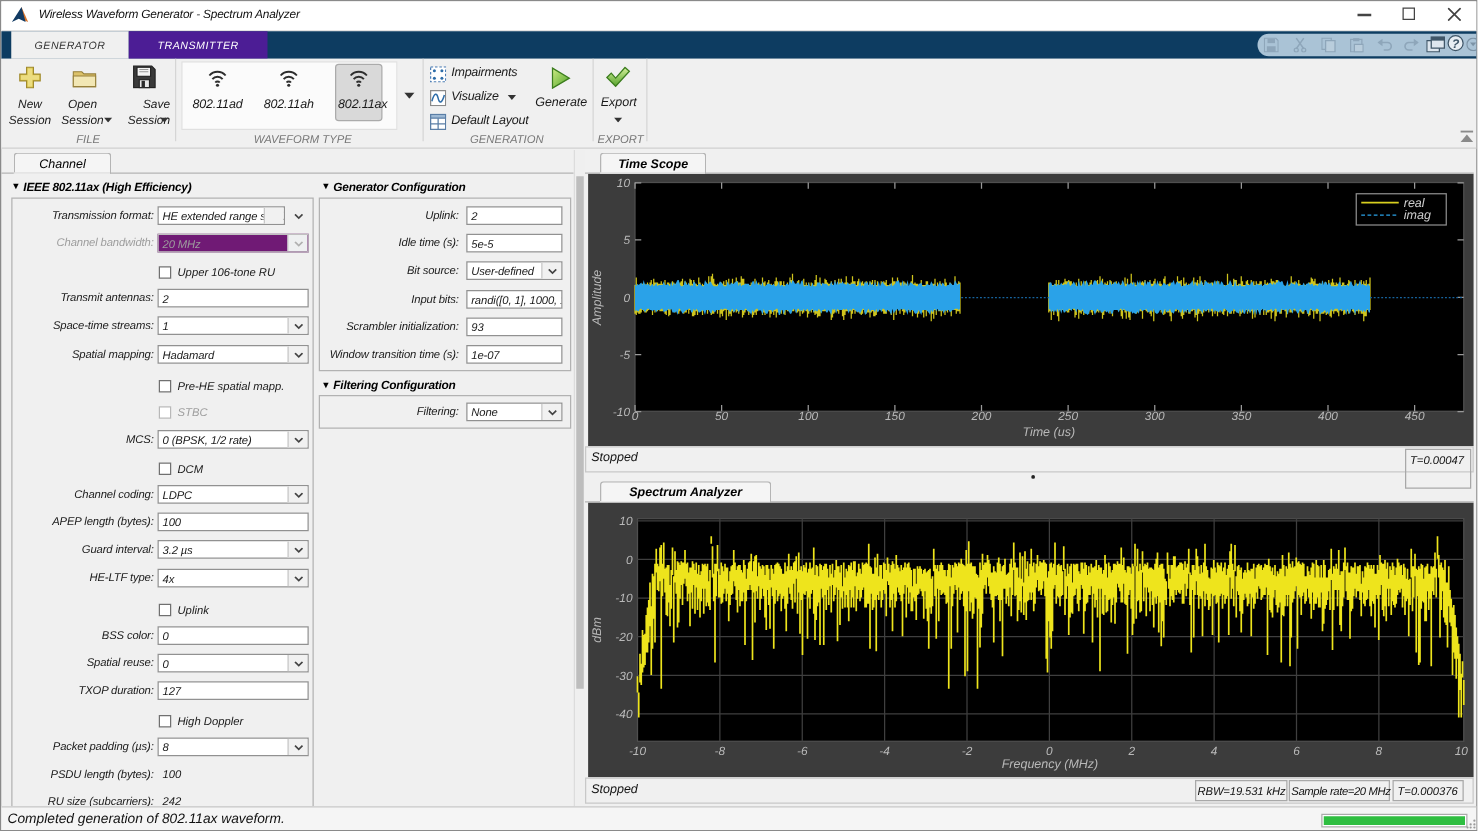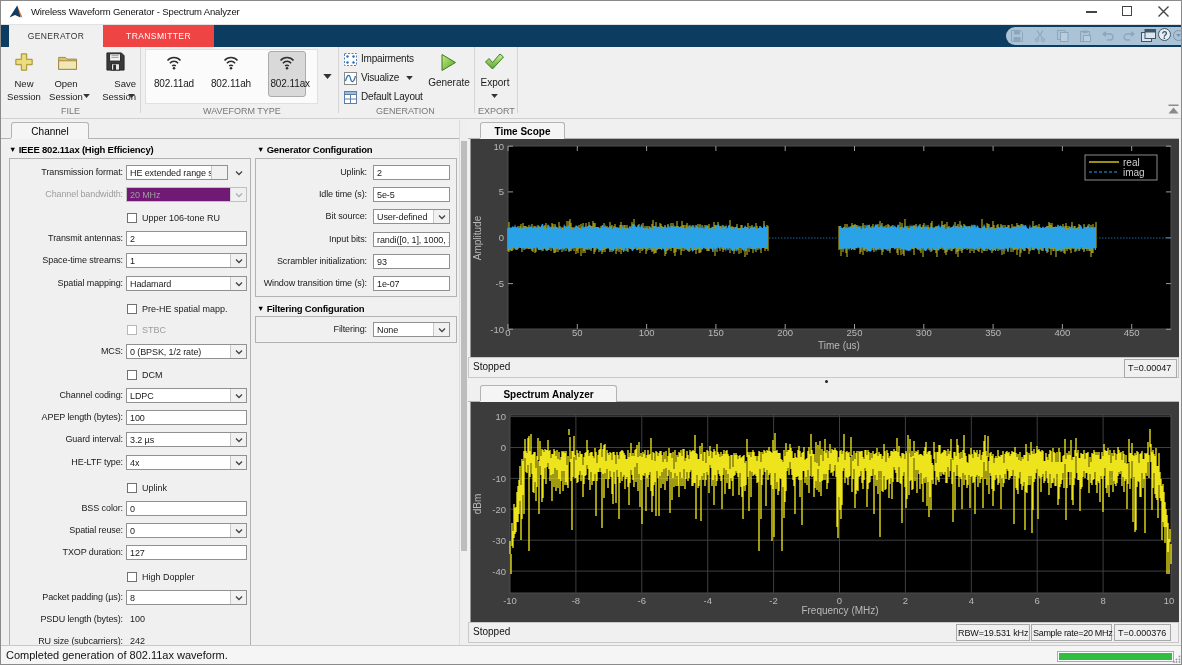--- a/index.html
+++ b/index.html
@@ -1,16 +1,16 @@
 <!DOCTYPE html>
 <html><head><meta charset="utf-8"><style>
 * { margin:0; padding:0; box-sizing:border-box; }
 body { font-family:"Liberation Sans", sans-serif; }
 #app { position:relative; width:1182px; height:665px; background:#f0f0f0; overflow:hidden;
-       border:1px solid #8a8a8a; }
+       border:1px solid #8a8a8a;font-style:italic; }
 .inp { position:absolute; background:#fff; border:1px solid #919191; font-size:9px;
         color:#1a1a1a; padding:2px 0 0 3px; white-space:nowrap; overflow:hidden; letter-spacing:-0.1px; }
 .inp.dis { background:#701a75; color:#9d9d9d; border-color:#c0c0c0; }
 .dbtn { position:absolute; right:0; top:0; bottom:0; width:16px; background:#f1f1f1;
          border-left:1px solid #c8c8c8; }
 .dbtn.dis2 { background:#eef0f1; border-left-color:#d5d5d5; }
 .seclbl { position:absolute; top:105px; font-size:9px; color:#777; }
 .hdr { position:absolute; font-size:9.5px; letter-spacing:-0.2px; font-weight:bold; color:#000; white-space:nowrap; }
 .vtab { position:absolute; background:#f5f5f5; border:1px solid #b4b4b4; border-bottom:none;
          border-radius:3px 3px 0 0; font-size:10px; color:#000; text-align:center; }
@@ -26,21 +26,21 @@
   <div style="position:absolute;left:1085px;top:10px;width:11px;height:1.5px;background:#444"></div>
   <div style="position:absolute;left:1121px;top:5px;width:10px;height:10px;border:1.5px solid #444"></div>
   <svg style="position:absolute;left:1157px;top:5px" width="11" height="11" viewBox="0 0 11 11">
     <path d="M0.5 0.5 L10.5 10.5 M10.5 0.5 L0.5 10.5" stroke="#444" stroke-width="1.4"></path>
       </svg>
 </div>
 
 <div style="position:absolute;left:0;top:24px;width:1182px;height:22px;background:#0d3c61"></div>
 <div style="position:absolute;left:8px;top:24px;width:94px;height:22px;background:#f0f0f0;
      font-size:8.5px;color:#333;text-align:center;line-height:23px;letter-spacing:0.4px">GENERATOR</div>
-<div style="position:absolute;left:102px;top:24px;width:111px;height:22px;background:#ef4444;
+<div style="position:absolute;left:102px;top:24px;width:111px;height:22px;background:#4c1d95;
      font-size:8.5px;color:#fff;text-align:center;line-height:23px;letter-spacing:0.4px">TRANSMITTER</div>
 <div style="position:absolute;left:1005px;top:26px;width:177px;height:18px;background:#aac3d6;border-radius:9px 0 0 9px"></div>
 <svg style="position:absolute;left:1010px;top:29px" width="12" height="12" viewBox="0 0 12 12">
       <path d="M0.5 0.5 h9 l2 2 v9 h-11 z" fill="none" stroke="#8ea6ba"></path>
       <rect x="3" y="1" width="6" height="3.5" fill="#8ea6ba"></rect>
       <rect x="2.5" y="7" width="7" height="4.5" fill="#8ea6ba"></rect>
     </svg>
     <svg style="position:absolute;left:1033px;top:29px" width="12" height="12" viewBox="0 0 12 12">
       <path d="M3 0.5 L9 9 M9 0.5 L3 9" stroke="#8ea6ba" stroke-width="1.2" fill="none"></path>
       <circle cx="3" cy="10" r="1.6" fill="none" stroke="#8ea6ba"></circle>
@@ -361,21 +361,21 @@
       <path d="M40 88 L41 90 L42 88 L43 89 L44 88 L45 87 L46 89 L47 85 L48 89 L49 88 L50 89 L51 88 L52 90 L53 89 L54 88 L55 90 L56 89 L57 87 L58 90 L59 89 L60 89 L61 89 L62 89 L63 86 L64 89 L65 89 L66 88 L67 89 L68 90 L69 86 L70 90 L71 87 L72 89 L73 87 L74 85 L75 85 L76 89 L77 90 L78 90 L79 89 L80 85 L81 88 L82 89 L83 87 L84 90 L85 89 L86 90 L87 86 L88 87 L89 90 L90 90 L91 88 L92 88 L93 89 L94 90 L95 90 L96 85 L97 87 L98 88 L99 88 L100 86 L101 87 L102 89 L103 90 L104 90 L105 90 L106 90 L107 88 L108 86 L109 87 L110 88 L111 90 L112 90 L113 90 L114 86 L115 88 L116 89 L117 87 L118 88 L119 88 L120 87 L121 86 L122 86 L123 90 L124 87 L125 90 L126 89 L127 89 L128 88 L129 88 L130 88 L131 88 L132 90 L133 89 L134 86 L135 86 L136 89 L137 85 L138 88 L139 89 L140 88 L141 90 L142 86 L143 90 L144 90 L145 89 L146 88 L147 88 L148 88 L149 89 L150 89 L151 88 L152 90 L153 90 L154 89 L155 86 L156 90 L157 89 L158 89 L159 90 L160 90 L161 88 L162 88 L163 89 L164 85 L165 88 L166 85 L167 86 L168 88 L169 88 L170 87 L171 87 L172 89 L173 86 L174 85 L175 90 L176 90 L177 89 L178 90 L179 87 L180 90 L181 90 L182 87 L183 90 L184 90 L185 90 L186 87 L187 87 L188 87 L189 90 L190 87 L191 88 L192 88 L193 88 L194 89 L195 90 L196 89 L197 86 L198 89 L199 89 L200 85 L201 89 L202 86 L203 89 L204 87 L205 88 L206 86 L207 88 L208 88 L209 89 L210 87 L211 88 L212 89 L213 88 L214 88 L215 88 L216 88 L217 90 L218 90 L219 89 L220 85 L221 90 L222 89 L223 90 L224 86 L225 88 L226 86 L227 90 L228 86 L229 89 L230 88 L231 90 L232 86 L233 90 L234 90 L235 86 L236 90 L237 88 L238 86 L239 88 L240 89 L241 90 L242 90 L243 89 L244 90 L245 87 L246 90 L247 89 L248 88 L249 86 L250 86 L251 85 L252 89 L253 90 L254 85 L255 90 L256 87 L257 90 L258 85 L259 90 L260 87 L261 87 L262 88 L263 89 L264 89 L265 90 L266 90 L267 88 L268 88 L269 87 L270 90 L271 90 L272 90 L273 89 L274 88 L275 89 L276 89 L277 86 L278 88 L279 90 L280 88 L281 90 L282 90 L283 88 L284 87 L285 90 L286 87 L287 88 L288 90 L289 90 L290 89 L291 89 L292 87 L293 88 L294 89 L295 89 L296 85 L297 87 L298 89 L299 88 L300 88 L300 108 L299 109 L298 108 L297 108 L296 108 L295 109 L294 109 L293 110 L292 111 L291 109 L290 109 L289 110 L288 109 L287 112 L286 109 L285 110 L284 109 L283 110 L282 108 L281 110 L280 108 L279 109 L278 111 L277 109 L276 113 L275 111 L274 110 L273 109 L272 109 L271 109 L270 109 L269 113 L268 111 L267 109 L266 111 L265 112 L264 112 L263 110 L262 109 L261 109 L260 111 L259 108 L258 113 L257 110 L256 109 L255 108 L254 109 L253 108 L252 109 L251 110 L250 108 L249 109 L248 110 L247 112 L246 108 L245 113 L244 111 L243 109 L242 109 L241 111 L240 109 L239 108 L238 108 L237 111 L236 108 L235 110 L234 111 L233 108 L232 111 L231 109 L230 109 L229 109 L228 111 L227 108 L226 109 L225 112 L224 113 L223 108 L222 108 L221 110 L220 112 L219 110 L218 111 L217 110 L216 109 L215 108 L214 108 L213 110 L212 108 L211 112 L210 109 L209 108 L208 109 L207 108 L206 109 L205 109 L204 109 L203 109 L202 108 L201 112 L200 108 L199 109 L198 108 L197 113 L196 111 L195 109 L194 111 L193 111 L192 108 L191 109 L190 109 L189 112 L188 109 L187 108 L186 110 L185 110 L184 109 L183 111 L182 108 L181 109 L180 110 L179 110 L178 108 L177 109 L176 110 L175 108 L174 110 L173 109 L172 110 L171 108 L170 108 L169 112 L168 109 L167 108 L166 109 L165 112 L164 112 L163 110 L162 109 L161 109 L160 109 L159 113 L158 109 L157 109 L156 113 L155 113 L154 108 L153 108 L152 109 L151 109 L150 111 L149 109 L148 109 L147 109 L146 112 L145 112 L144 111 L143 108 L142 113 L141 110 L140 109 L139 110 L138 108 L137 108 L136 109 L135 111 L134 109 L133 113 L132 111 L131 110 L130 110 L129 108 L128 108 L127 110 L126 109 L125 109 L124 109 L123 111 L122 109 L121 108 L120 110 L119 111 L118 108 L117 109 L116 111 L115 109 L114 109 L113 108 L112 108 L111 108 L110 109 L109 108 L108 109 L107 109 L106 109 L105 109 L104 111 L103 110 L102 109 L101 112 L100 111 L99 109 L98 109 L97 109 L96 113 L95 110 L94 109 L93 110 L92 111 L91 111 L90 109 L89 108 L88 110 L87 108 L86 111 L85 111 L84 108 L83 108 L82 109 L81 109 L80 110 L79 111 L78 112 L77 110 L76 108 L75 108 L74 113 L73 110 L72 111 L71 111 L70 111 L69 108 L68 109 L67 108 L66 109 L65 110 L64 110 L63 111 L62 108 L61 108 L60 109 L59 109 L58 109 L57 111 L56 109 L55 109 L54 110 L53 109 L52 109 L51 108 L50 108 L49 109 L48 111 L47 109 L46 109 L45 108 L44 108 L43 110 L42 110 L41 109 L40 110 z" fill="#2aa2e8"></path>
       <path d="M371 89 L372 87 L373 87 L374 90 L375 89 L376 88 L377 90 L378 88 L379 89 L380 89 L381 87 L382 89 L383 89 L384 88 L385 89 L386 87 L387 86 L388 90 L389 89 L390 88 L391 86 L392 88 L393 90 L394 90 L395 85 L396 89 L397 90 L398 88 L399 85 L400 90 L401 85 L402 87 L403 90 L404 89 L405 88 L406 89 L407 86 L408 85 L409 86 L410 89 L411 88 L412 88 L413 85 L414 87 L415 89 L416 88 L417 89 L418 89 L419 89 L420 86 L421 89 L422 88 L423 88 L424 86 L425 88 L426 88 L427 86 L428 89 L429 89 L430 85 L431 87 L432 90 L433 90 L434 87 L435 89 L436 88 L437 87 L438 89 L439 86 L440 90 L441 90 L442 85 L443 89 L444 85 L445 89 L446 89 L447 90 L448 85 L449 89 L450 86 L451 87 L452 86 L453 90 L454 90 L455 89 L456 87 L457 89 L458 85 L459 89 L460 90 L461 90 L462 89 L463 87 L464 88 L465 89 L466 88 L467 90 L468 90 L469 87 L470 87 L471 85 L472 89 L473 87 L474 86 L475 88 L476 87 L477 90 L478 90 L479 89 L480 90 L481 88 L482 89 L483 89 L484 88 L485 87 L486 85 L487 90 L488 86 L489 89 L490 90 L491 87 L492 89 L493 85 L494 88 L495 90 L496 86 L497 86 L498 87 L499 88 L500 88 L501 87 L502 90 L503 87 L504 85 L505 89 L506 85 L507 87 L508 89 L509 86 L510 87 L511 89 L512 90 L513 89 L514 89 L515 88 L516 85 L517 87 L518 90 L519 90 L520 85 L521 90 L522 89 L523 90 L524 88 L525 90 L526 90 L527 90 L528 90 L529 88 L530 89 L531 89 L532 89 L533 87 L534 86 L535 90 L536 89 L537 89 L538 88 L539 89 L540 89 L541 88 L542 90 L543 89 L544 88 L545 89 L546 89 L547 88 L548 87 L549 88 L550 89 L551 87 L552 89 L553 87 L554 87 L555 85 L556 87 L557 86 L558 86 L559 89 L560 90 L561 89 L562 85 L563 90 L564 89 L565 87 L566 88 L567 88 L568 89 L569 86 L570 88 L571 90 L572 89 L573 89 L574 89 L575 87 L576 90 L577 88 L578 88 L579 87 L580 89 L581 88 L582 88 L583 90 L584 89 L585 89 L586 90 L587 88 L588 87 L589 89 L590 85 L591 89 L592 86 L593 87 L594 89 L595 87 L596 88 L597 90 L598 90 L599 90 L600 90 L601 90 L602 90 L603 87 L604 86 L605 90 L606 90 L607 89 L608 90 L609 89 L610 89 L611 90 L612 87 L613 86 L614 89 L615 90 L616 89 L617 87 L618 90 L619 88 L620 85 L621 89 L622 88 L623 89 L624 89 L625 90 L626 88 L627 89 L628 90 L628 111 L627 111 L626 108 L625 109 L624 111 L623 109 L622 111 L621 109 L620 110 L619 108 L618 110 L617 109 L616 113 L615 108 L614 109 L613 108 L612 112 L611 111 L610 108 L609 113 L608 109 L607 109 L606 110 L605 108 L604 109 L603 110 L602 108 L601 108 L600 108 L599 109 L598 110 L597 108 L596 110 L595 113 L594 110 L593 112 L592 109 L591 110 L590 111 L589 111 L588 113 L587 109 L586 108 L585 108 L584 110 L583 109 L582 110 L581 108 L580 108 L579 112 L578 112 L577 109 L576 109 L575 110 L574 111 L573 109 L572 108 L571 111 L570 112 L569 110 L568 108 L567 108 L566 112 L565 109 L564 108 L563 109 L562 113 L561 108 L560 109 L559 109 L558 109 L557 108 L556 112 L555 110 L554 111 L553 108 L552 108 L551 110 L550 110 L549 108 L548 109 L547 109 L546 109 L545 111 L544 108 L543 110 L542 108 L541 109 L540 113 L539 111 L538 108 L537 113 L536 108 L535 113 L534 108 L533 109 L532 112 L531 108 L530 111 L529 108 L528 112 L527 112 L526 108 L525 112 L524 108 L523 112 L522 111 L521 111 L520 109 L519 108 L518 110 L517 110 L516 112 L515 111 L514 110 L513 109 L512 108 L511 108 L510 111 L509 110 L508 109 L507 111 L506 110 L505 110 L504 109 L503 111 L502 108 L501 108 L500 111 L499 108 L498 109 L497 110 L496 110 L495 108 L494 112 L493 110 L492 109 L491 108 L490 108 L489 113 L488 108 L487 109 L486 108 L485 109 L484 111 L483 111 L482 108 L481 111 L480 109 L479 112 L478 108 L477 111 L476 111 L475 109 L474 109 L473 108 L472 109 L471 112 L470 111 L469 111 L468 108 L467 110 L466 110 L465 111 L464 108 L463 110 L462 113 L461 109 L460 109 L459 111 L458 112 L457 112 L456 111 L455 108 L454 111 L453 109 L452 110 L451 111 L450 110 L449 108 L448 109 L447 109 L446 110 L445 109 L444 108 L443 112 L442 110 L441 112 L440 112 L439 111 L438 112 L437 110 L436 111 L435 110 L434 110 L433 110 L432 109 L431 108 L430 110 L429 108 L428 108 L427 111 L426 109 L425 109 L424 109 L423 109 L422 112 L421 112 L420 109 L419 112 L418 110 L417 111 L416 109 L415 110 L414 111 L413 111 L412 109 L411 110 L410 108 L409 110 L408 113 L407 110 L406 109 L405 109 L404 109 L403 112 L402 113 L401 112 L400 112 L399 111 L398 108 L397 110 L396 109 L395 109 L394 108 L393 111 L392 108 L391 108 L390 108 L389 110 L388 108 L387 108 L386 110 L385 109 L384 111 L383 111 L382 108 L381 112 L380 108 L379 111 L378 108 L377 111 L376 109 L375 111 L374 109 L373 111 L372 108 L371 109 z" fill="#2aa2e8"></path>
       <rect x="617" y="16" width="72" height="25" fill="#000" stroke="#8c8c8c"></rect>
       <line x1="621" y1="23" x2="651" y2="23" stroke="#d8cf1f" stroke-width="1.4"></line>
       <line x1="621" y1="33" x2="651" y2="33" stroke="#2aa2e8" stroke-width="1" stroke-dasharray="3 2"></line>
       <text x="655" y="26.5" font-size="10" fill="#cfcfcf" text-anchor="start" font-family="Liberation Sans, sans-serif">real</text>
       <text x="655" y="36.5" font-size="10" fill="#cfcfcf" text-anchor="start" font-family="Liberation Sans, sans-serif">imag</text>
     </svg>
 <div style="position:absolute;left:467px;top:356px;width:711px;height:21px;background:#f0f0f0;border:1px solid #c8c8c8">
   <div style="position:absolute;left:4px;top:3px;font-size:10px;color:#111">Stopped</div>
-  <div style="position:absolute;left:655px;top:1px;width:53px;height:19px;border:1px solid #a8a8a8;font-size:9px;color:#111;padding:3px 0 0 3px;white-space:nowrap">T=0.00047</div>
+  <div style="position:absolute;left:655px;top:1px;width:53px;height:32px;border:1px solid #a8a8a8;font-size:9px;color:#111;padding:3px 0 0 3px;white-space:nowrap">T=0.00047</div>
 </div>
 <div style="position:absolute;left:824px;top:379px;width:3px;height:3px;background:#222;border-radius:2px"></div>
 
 <div class="vtab" style="left:479px;top:384px;width:137px;height:17px;line-height:17px;font-weight:bold">Spectrum Analyzer</div>
 <div style="position:absolute;left:467px;top:400px;width:711px;height:1px;background:#b4b4b4"></div>
 <div style="position:absolute;left:479px;top:400px;width:136px;height:1px;background:#f5f5f5"></div>
 <svg style="position:absolute;left:467px;top:401px" width="711" height="220">
       <rect x="2.5" y="0" width="708.5" height="220" fill="#3c3c3c"></rect>
       <rect x="42" y="13" width="661" height="178" fill="#000" stroke="#4f4f4f" stroke-width="1"></rect>
       <line x1="107.9" y1="13" x2="107.9" y2="191" stroke="#3f3f3f"></line>

